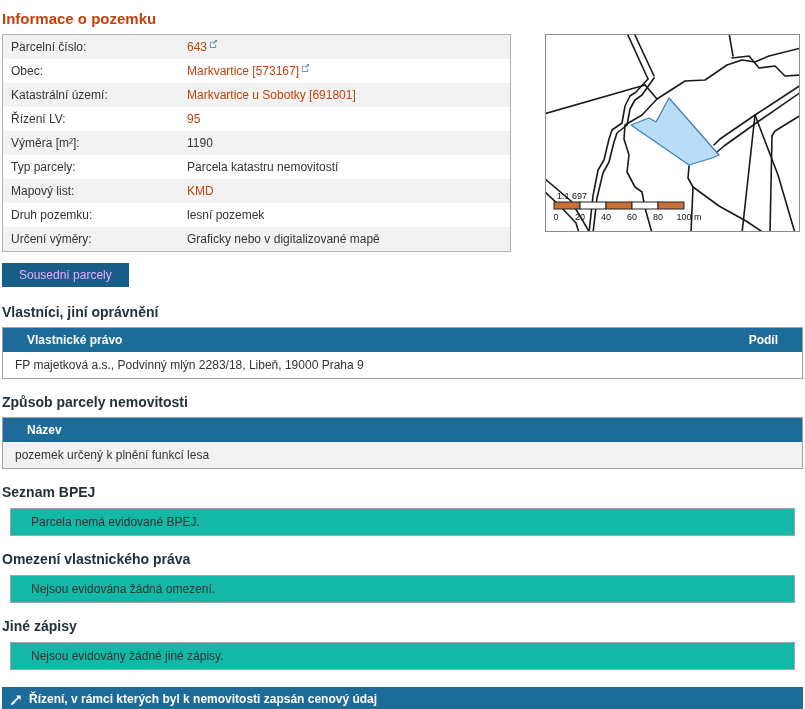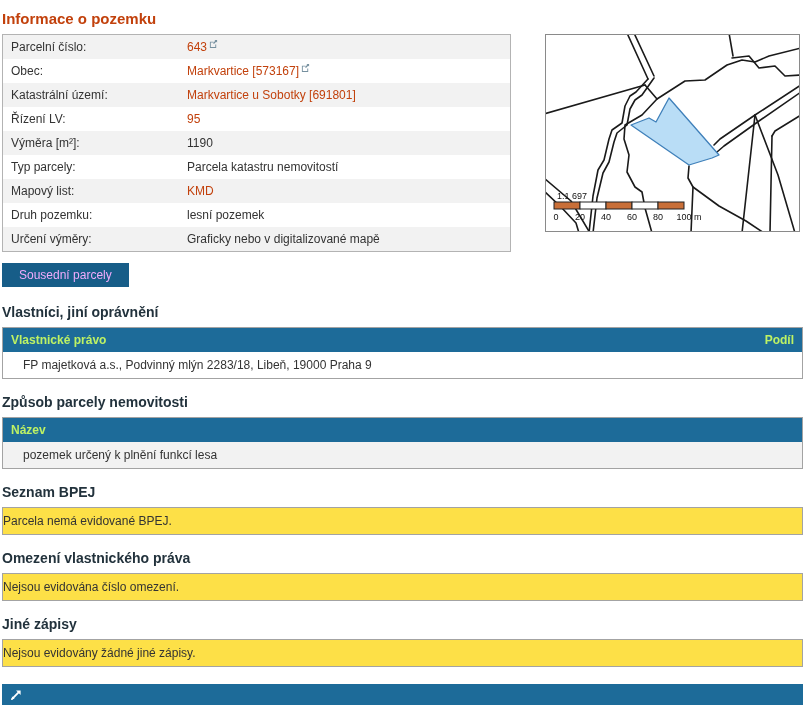--- a/index.html
+++ b/index.html
@@ -44,31 +44,31 @@
 
   
   .sec-h{
     font-size:14px;font-weight:700;color:#22323c;
     margin:15px 0 7px 0;
   }
 
   
   .data-table{width:100%;border:1px solid #a3a3a3;}
   .data-table th{
-    background:#1d6b99;color:#bef264;font-weight:700;font-size:12px;
-    text-align:left;padding:5px 8px;
+    background:#1d6b99;color:#ffffff;font-weight:700;font-size:12px;
+    text-align:left;padding:5px 24px;
   }
   .data-table th.r{text-align:right;}
-  .data-table td{padding:6px 20px;background:#fff;}
+  .data-table td{padding:6px 12px;background:#fff;}
   .data-table.gray td{background:#f2f2f2;}
 
   
   .note-box{
-    border:1px solid #a3a3a3;background:#fde047;
-    padding:6px 0;margin:0;
+    border:1px solid #a3a3a3;background:#14b8a6;
+    padding:6px 20px;margin:8px;
   }
 
   
   .banner{
     display:flex;align-items:center;gap:7px;
     background:#1d6b99;color:#fff;font-weight:700;font-size:12px;
     padding:5px 9px;margin-top:17px;cursor:pointer;
   }
   .banner svg{flex:0 0 auto;}
 </style>
@@ -199,33 +199,34 @@
     <tr>
       <td colspan="2">pozemek určený k plnění funkcí lesa</td>
     </tr>
   </tbody>
     </table>
 
   <div class="sec-h">Seznam BPEJ</div>
   <div class="note-box">Parcela nemá evidované BPEJ.</div>
 
   <div class="sec-h">Omezení vlastnického práva</div>
-  <div class="note-box">Nejsou evidována číslo omezení.</div>
+  <div class="note-box">Nejsou evidována žádná omezení.</div>
 
   <div class="sec-h">Jiné zápisy</div>
   <div class="note-box">Nejsou evidovány žádné jiné zápisy.</div>
 
   <div class="banner">
     <span style="display:inline-flex;">
       <svg width="11" height="11" viewBox="0 0 12 12">
         <path d="M1,11 L8.5,3.5" stroke="#fff" stroke-width="2" stroke-linecap="round"></path>
         <path d="M5.5,1.5 L10.5,1.5 L10.5,6.5 Z" fill="#fff"></path>
         <path d="M1,11 L1,8 L4,11 Z" fill="#fff"></path>
       </svg>
     </span>
+    <span>Řízení, v rámci kterých byl k nemovitosti zapsán cenový údaj</span>
   </div>
 
   
 
   
   
 
 </div>
 
 </body></html>

